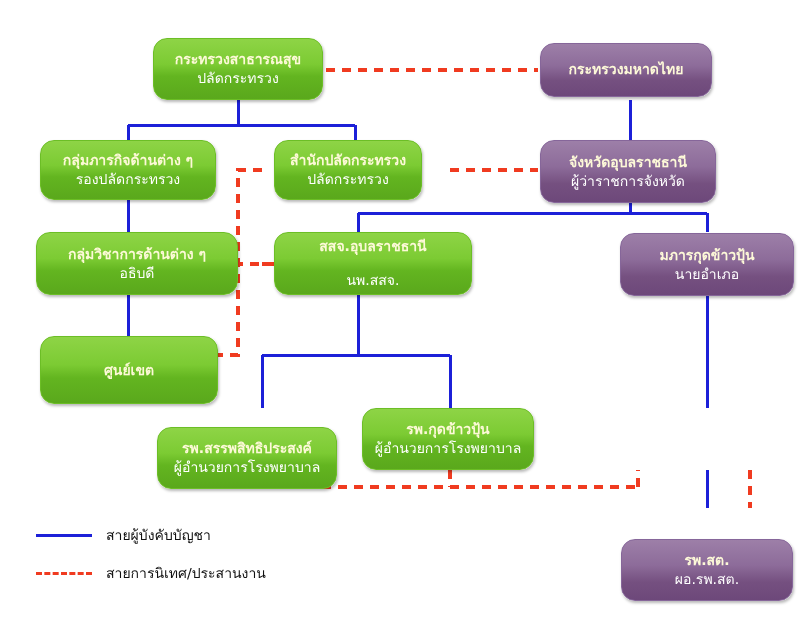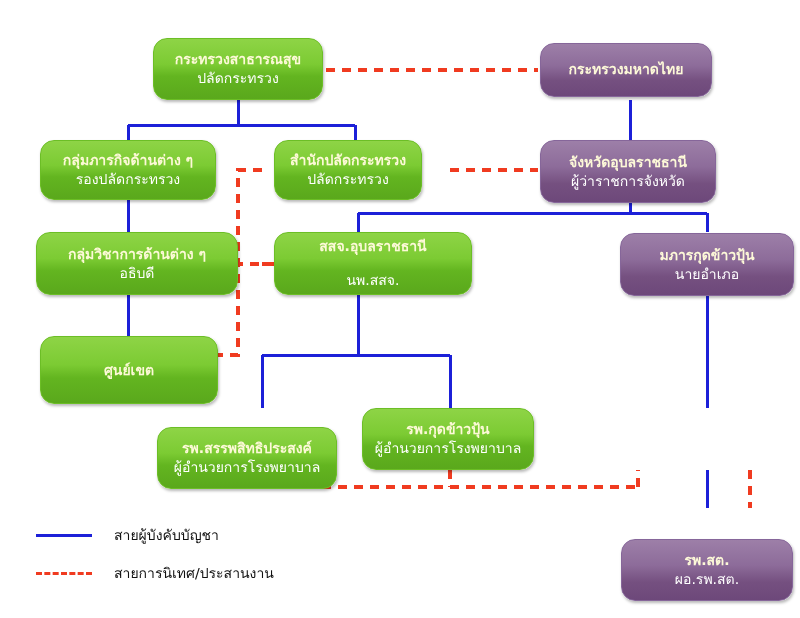--- a/index.html
+++ b/index.html
@@ -36,21 +36,21 @@
   .green .l1{color:#fdf9d8;}
   .green .l2{color:#ffffff;}
   .purple{
     background:linear-gradient(180deg,#9d7fa8 0%,#8d6c9a 42%,#755080 70%,#6d487a 100%);
     border:1px solid #86669a;
   }
   .purple .l1{color:#fdf9d8;}
   .purple .l2{color:#ffffff;}
 
   .legend{position:absolute;z-index:6;}
-  .legend-row{position:absolute;display:flex;align-items:center;gap:8px;}
+  .legend-row{position:absolute;display:flex;align-items:center;}
   .legend-label{font-size:14px;color:#111111;white-space:nowrap;margin-left:14px;}
   .swatch{width:56px;height:0;}
   .sw-solid{border-top:3px solid #1c20d8;}
   .sw-dash{border-top:3px dashed #f03b20;}
 </style>
 </head>
 <body>
 
 <div id="chart">
 

